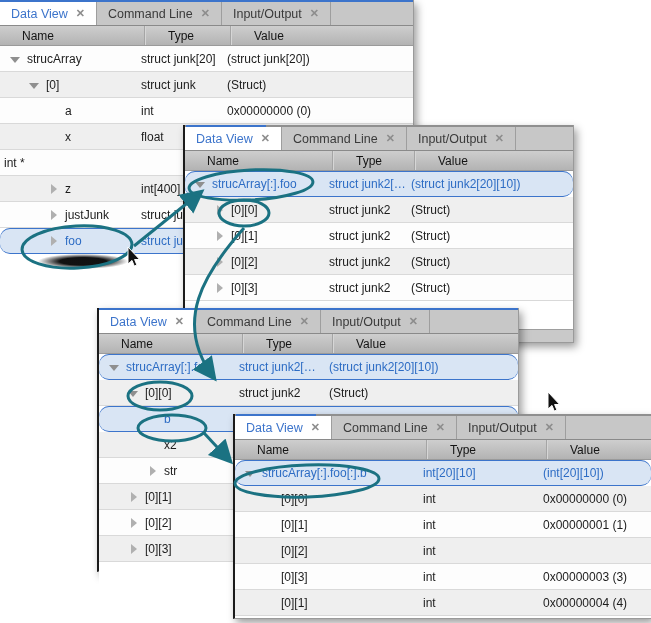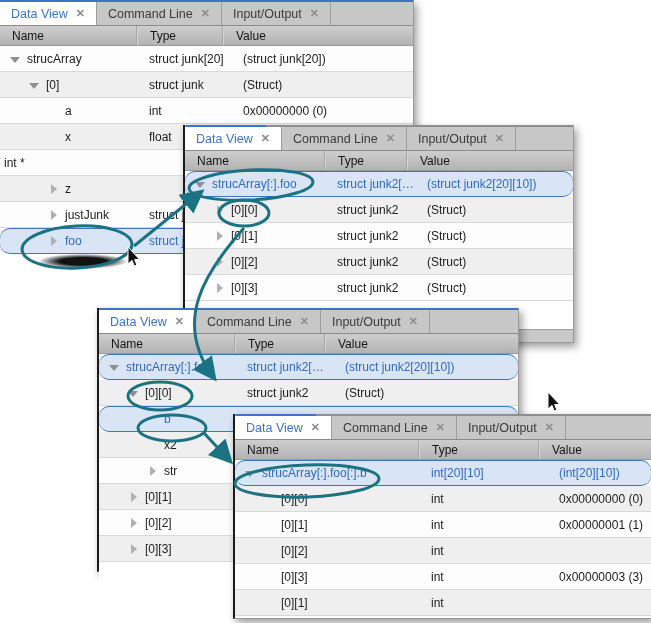--- a/index.html
+++ b/index.html
@@ -18,25 +18,25 @@
   .topstrip .seg { position:absolute; left:1px; top:0; width:80px; height:2px; background:#3c74cb; }
   .tabbar { height:24px; background:#c7c7c7; display:flex; align-items:stretch;
             border-bottom:1px solid #8a8a8a; overflow:hidden; }
   .tab { display:flex; align-items:center; gap:8px; padding:0 11px; font-size:12.5px;
          color:#3a3a3a; border-right:1px solid #9e9e9e; white-space:nowrap; }
   .tab.active { background:#ffffff; color:#3c74cb; }
   .tab .x { color:#8d8d8d; font-size:11px; font-weight:bold; }
 
   .hdr { height:20px; display:grid; background:linear-gradient(#cecece,#b3b3b3);
          border-bottom:1px solid #9a9a9a; font-size:12px; color:#141414; }
-  .hcell { display:flex; align-items:center; padding:0 12px; overflow:hidden; }
-  .hcell + .hcell { border-left:1px solid #d6d6d6; box-shadow:-1px 0 0 #a5a5a5; }
+  .hcell { display:flex; align-items:center; padding:0 22px; overflow:hidden; }
+  .hcell + .hcell { border-left:1px solid #d6d6d6; box-shadow:-1px 0 0 #a5a5a5;margin-left:8px; }
 
   .row { height:26px; display:grid; font-size:12px; color:#1c1c1c;
-         border-bottom:1px solid #d9d9d9; background:#fdfdfd;gap:8px; }
+         border-bottom:1px solid #d9d9d9; background:#fdfdfd; }
   .row.alt { background:#efefef; }
   .row.sel { background:#d9e5f4; color:#2d6cc4;
              border-bottom:1px solid #3c74cb; box-shadow:inset 0 1px 0 #3c74cb;border-radius:10px; }
   .cell { display:flex; align-items:center; padding:0 4px; overflow:hidden; white-space:nowrap; }
   .name { padding-left:calc(8px + var(--ind,0)*19px); gap:3px; }
   .tw { width:16px; flex:0 0 16px; height:16px; position:relative; }
   .tw.exp::before { content:""; position:absolute; left:2px; top:6px;
       border-left:5px solid transparent; border-right:5px solid transparent; border-top:6px solid #8f8f8f; }
   .tw.colp::before { content:""; position:absolute; left:5px; top:3px;
       border-top:5px solid transparent; border-bottom:5px solid transparent; border-left:6px solid #b0b0b0; }
@@ -124,20 +124,21 @@
           <span class="tw colp"></span>
           <span>ap</span>
         </div>
       <div class="cell"></div>
     </div>
     <div class="row alt" style="--ind:2">
       <div class="cell name">
           <span class="tw colp"></span>
           <span>z</span>
         </div>
+      <div class="cell">int[400]</div>
       <div class="cell"></div>
     </div>
     <div class="row" style="--ind:2">
       <div class="cell name">
           <span class="tw colp"></span>
           <span>justJunk</span>
         </div>
       <div class="cell">struct junk</div>
       <div class="cell"></div>
     </div>
@@ -369,20 +370,21 @@
         </div>
       <div class="cell">int</div>
       <div class="cell">0x00000003 (3)</div>
     </div>
     <div class="row alt" style="--ind:1">
       <div class="cell name">
           <span class="tw"></span>
           <span>[0][1]</span>
         </div>
       <div class="cell">int</div>
+      <div class="cell">0x00000004 (4)</div>
     </div>
   </div>
 
   <svg class="overlay" width="651" height="623" viewBox="0 0 651 623">
     <defs>
       <marker id="ah" markerWidth="9" markerHeight="9" refX="6.5" refY="4" orient="auto">
         <path d="M0,0 L8,4 L0,8 z" fill="#1b7282"></path>
       </marker>
     </defs>
     <g fill="none" stroke="#1b7282" stroke-width="3">

